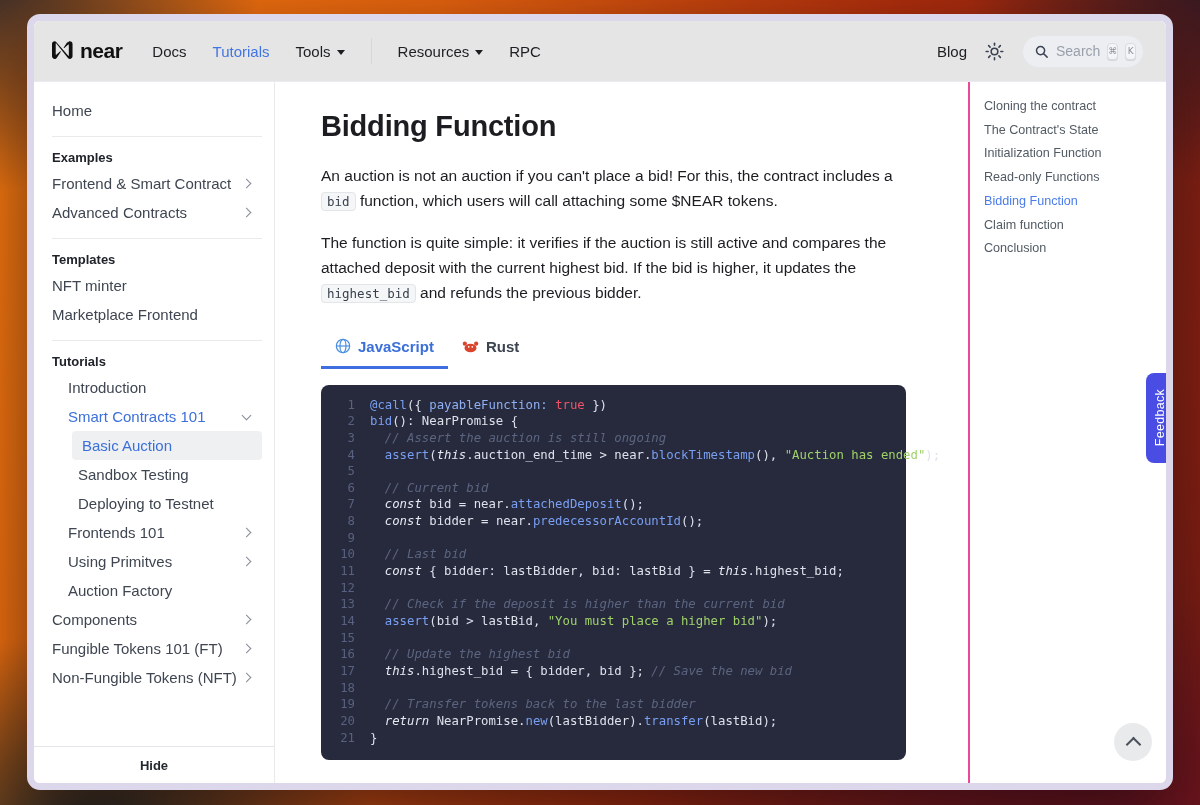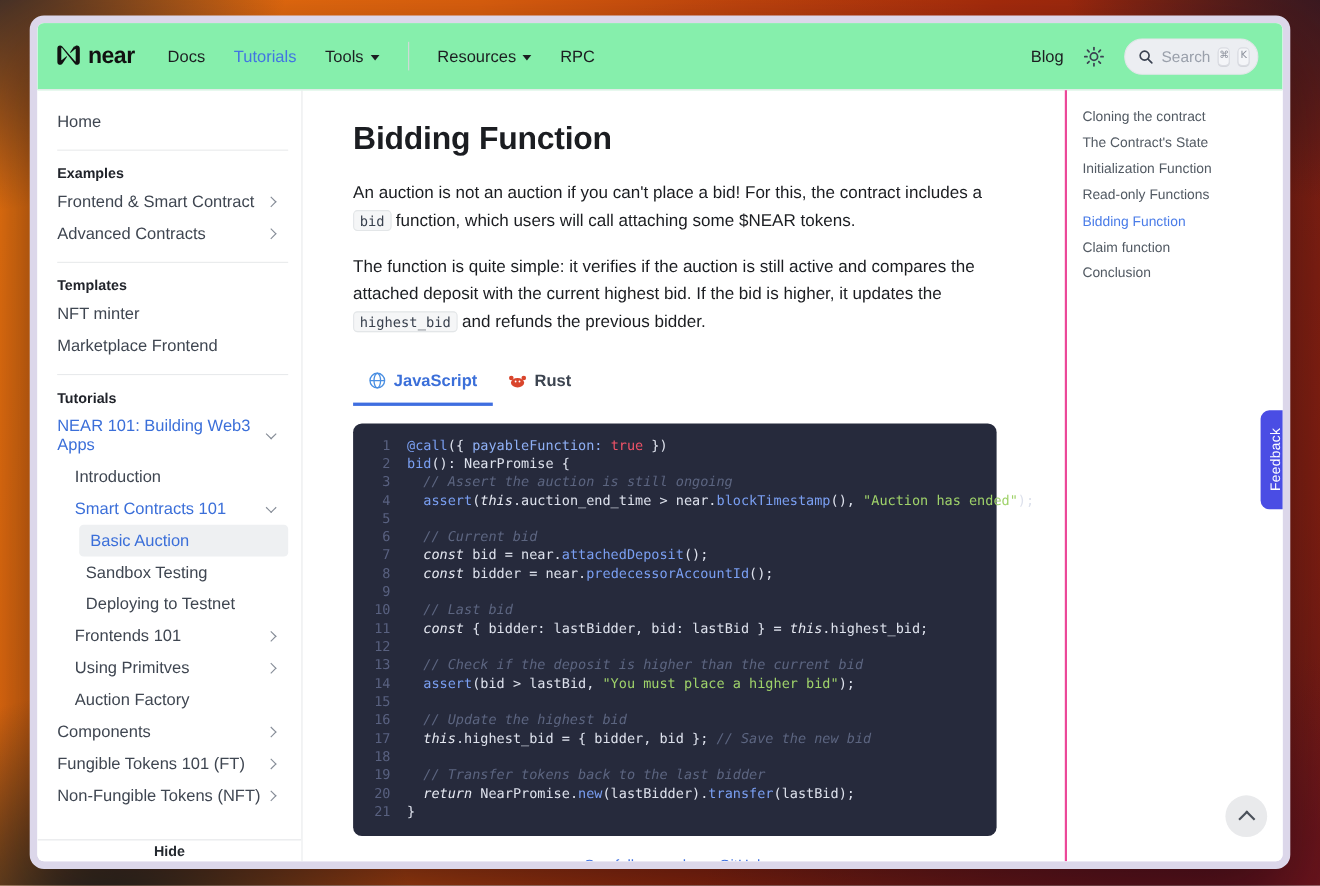--- a/index.html
+++ b/index.html
@@ -17,21 +17,21 @@
   }
 
   
   .window { position:absolute; left:27px; top:14px; width:1146px; height:776px;
     border:7px solid #dcd7ea; border-radius:13px; background:#fff;
     box-shadow:0 30px 70px rgba(10,5,15,.55); overflow:visible; }
   .win-inner { position:relative; width:100%; height:100%; background:#fff; border-radius:6px; overflow:hidden;
     display:flex; flex-direction:column; }
 
   
-  .navbar { height:61px; flex:0 0 61px; background:#86efac; border-bottom:1px solid #eaebee;
+  .navbar { height:61px; flex:0 0 61px; background:#e5e5e5; border-bottom:1px solid #eaebee;
     display:flex; align-items:center; padding:0 22px 0 18px;text-align:center; }
   .logo { display:flex; align-items:center; gap:5px; margin-right:30px; cursor:pointer; }
   .logo-word { font-size:21px; font-weight:600; color:#111; letter-spacing:-.5px; }
   .nav-links { display:flex; align-items:center; gap:26px; }
   .nav-link { font-size:15px; color:#1c1e21; cursor:pointer; display:flex; align-items:center; gap:6px; }
   .nav-link.active { color:#4175e2; }
   .caret { width:0; height:0; border-left:4px solid transparent; border-right:4px solid transparent; border-top:5px solid #1c1e21; margin-top:2px; }
   .nav-divider { width:1px; height:26px; background:#d6d8dc; }
   .nav-right { margin-left:auto; display:flex; align-items:center; gap:18px; }
   .sun-btn { cursor:pointer; display:flex; align-items:center; }
@@ -53,21 +53,21 @@
   .s-link .lab { flex:1; }
   .s-link.lvl1 { margin-left:16px; }
   .s-link.lvl2 { margin-left:26px;justify-content:flex-end; }
   .s-link.blue { color:#3b6fd9; }
   .s-link.activepage { background:#eef0f2; padding-left:10px; margin-left:20px; color:#3b6fd9; }
   .s-head { font-size:13px; font-weight:700; color:#20232a; margin:13px 0 4px; }
   .s-div { border-top:1px solid #e8eaec; margin:11px 0 10px; }
   .chev { width:7px; height:7px; border-top:1.7px solid #848b96; border-right:1.7px solid #848b96; flex:0 0 auto; }
   .chev.r { transform:rotate(45deg); margin-right:4px; }
   .chev.d { transform:rotate(135deg); margin-right:4px; margin-top:-3px; }
-  .side-footer { position:absolute; left:0; right:0; bottom:0; height:20px; background:#fff;
+  .side-footer { position:absolute; left:0; right:0; bottom:0; height:37px; background:#fff;
     border-top:1px solid #e4e6e9; display:flex; align-items:center; justify-content:center;
     font-size:13px; font-weight:700; color:#24292f; cursor:pointer; }
 
   
   .content { flex:1; padding:28px 54px 0 46px; min-width:0; overflow:hidden; }
   .page-title { font-size:29px; font-weight:700; color:#1b1d21; letter-spacing:-.2px; margin-bottom:20px; }
   .para { font-size:15.5px; line-height:1.62; color:#1b1d21; margin-bottom:17px; max-width:600px; }
   .inline-code { font-family:"DejaVu Sans Mono", monospace; font-size:12.5px; background:#f5f6f7;
     border:1px solid #e3e6e8; border-radius:4px; padding:1px 5px; color:#39414e; }
 
@@ -184,24 +184,20 @@
             <div class="s-div"></div>
             <div class="s-head">Templates</div>
             <div class="s-link lvl0">
               <span class="lab">NFT minter</span>
             </div>
             <div class="s-link lvl0">
               <span class="lab">Marketplace Frontend</span>
             </div>
             <div class="s-div"></div>
             <div class="s-head">Tutorials</div>
-            <div class="s-link lvl0 blue">
-              <span class="lab">NEAR 101: Building Web3 Apps</span>
-              <span class="chev d"></span>
-            </div>
             <div class="s-link lvl1">
               <span class="lab">Introduction</span>
             </div>
             <div class="s-link lvl1 blue">
               <span class="lab">Smart Contracts 101</span>
               <span class="chev d"></span>
             </div>
             <div class="s-link lvl2 activepage">
               <span class="lab">Basic Auction</span>
             </div>

